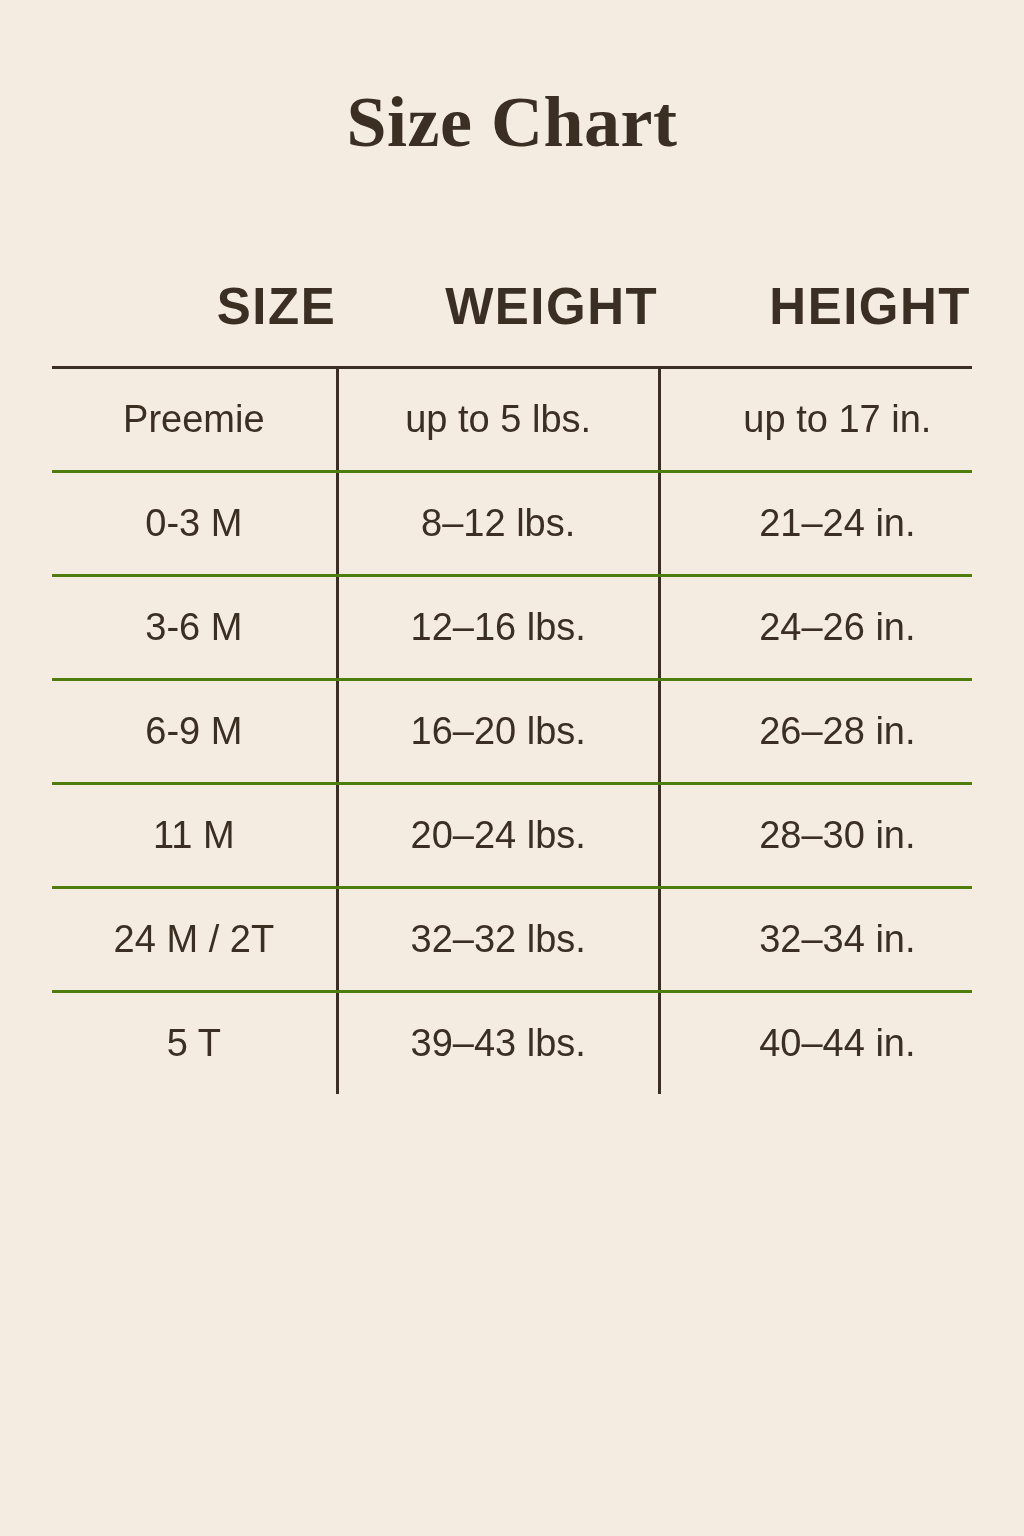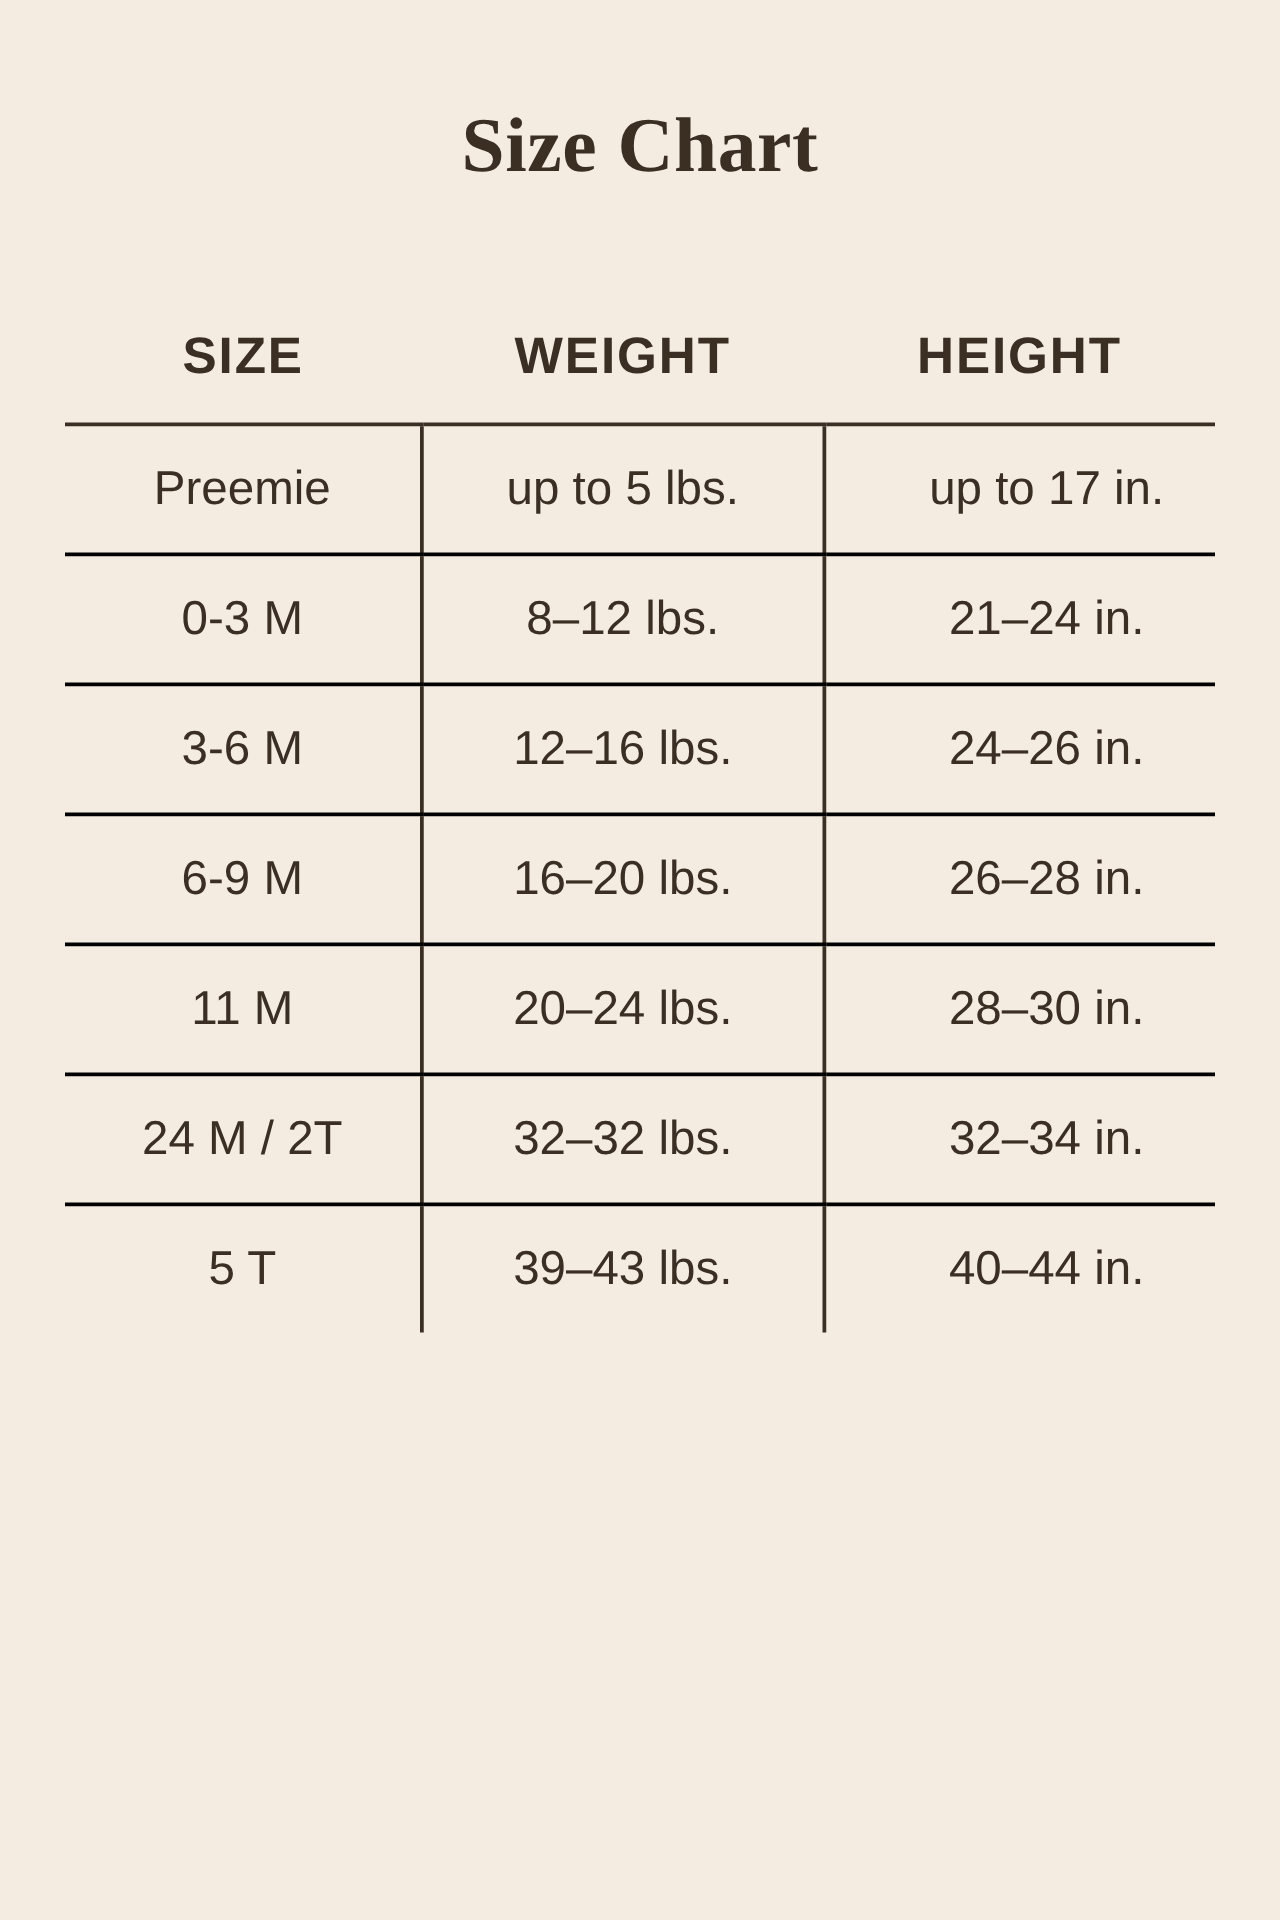--- a/index.html
+++ b/index.html
@@ -19,55 +19,55 @@
     width: 1024px;
     height: 1536px;
     box-sizing: border-box;
     padding: 0 52px;
     display: flex;
     flex-direction: column;
   }
   .chart-title {
     font-family: "Liberation Serif", serif;
     font-weight: bold;
-    font-size: 62px;
+    font-size: 72px;
     line-height: 1;
     text-align: center;
     color: #3a2f22;
     margin-top: 86px;
     letter-spacing: 0.5px;
   }
   table.size-table {
     width: 100%;
     border-collapse: collapse;
     margin-top: 70px;
     table-layout: fixed;
   }
   table.size-table col.c-size { width: 31%; }
   table.size-table col.c-weight { width: 35%; }
   table.size-table col.c-height { width: 34%; }
 
   table.size-table thead th {
     font-family: "Liberation Sans", sans-serif;
     font-weight: bold;
-    font-size: 41px;
+    font-size: 51px;
     letter-spacing: 1.5px;
     color: #3a2f22;
-    text-align: center;
+    text-align: right;
     padding-bottom: 30px;
     border-bottom: 3px solid #3a2f22;
   }
   table.size-table tbody td {
     font-family: "Liberation Sans", sans-serif;
     font-weight: normal;
     font-size: 38px;
     color: #3a2f22;
     text-align: center;
     height: 101px;
-    border-bottom: 3px solid #000000;
+    border-bottom: 3px solid #4d7c0f;
     border-right: 3px solid #3a2f22;
     padding: 0;
   }
   table.size-table tbody tr td:last-child {
     border-right: none;
     padding-left: 42px;
   }
   table.size-table tbody tr:last-child td {
     border-bottom: none;
   }

